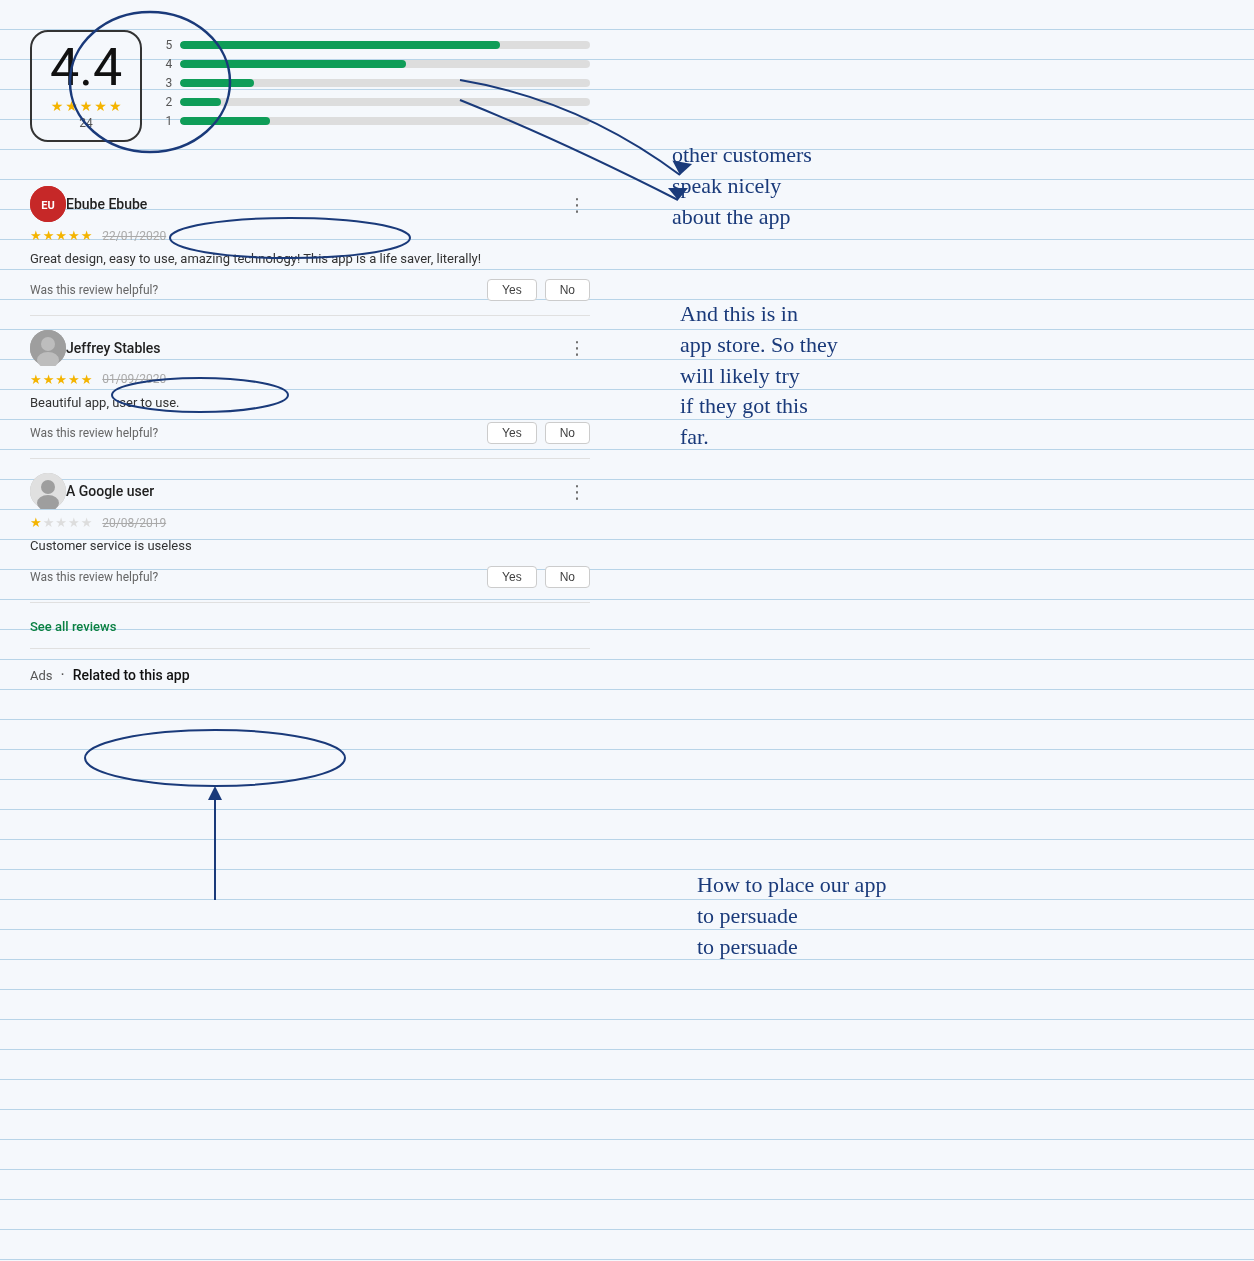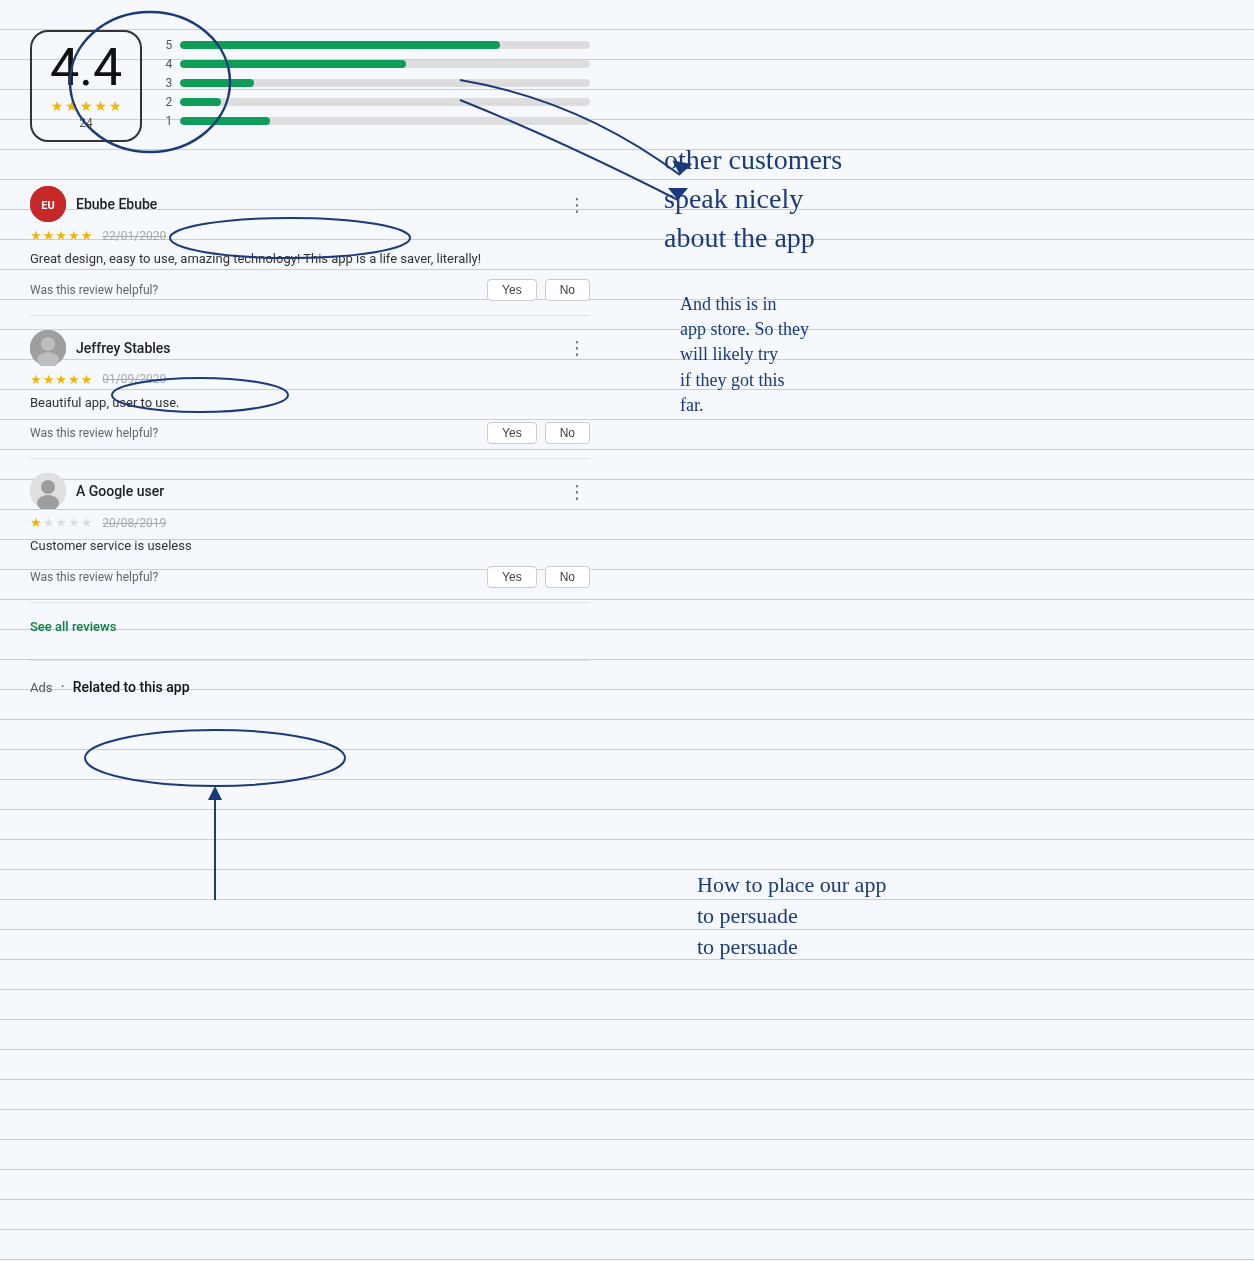--- a/index.html
+++ b/index.html
@@ -121,21 +121,20 @@
 
     
     .review-card {
       padding: 14px 0;
       border-bottom: 1px solid #e0e0e0;
     }
 
     .reviewer-header {
       display: flex;
       align-items: center;
-      gap: 10px;
       margin-bottom: 6px;
     }
 
     .avatar {
       width: 36px;
       height: 36px;
       border-radius: 50%;
       display: flex;
       align-items: center;
       justify-content: center;
@@ -261,21 +260,21 @@
 
     .chevron {
       font-size: 18px;
       color: #555;
     }
 
     
     .ads-section {
       padding: 16px 0;
       border-top: 1px solid #e0e0e0;
-      margin-top: 16px;
+      margin-top: 4px;
     }
 
     .ads-label {
       font-size: 13px;
       color: #555;
     }
 
     .ads-dot {
       color: #555;
       margin: 0 4px;
@@ -476,25 +475,25 @@
     <div class="ads-section">
       <span class="ads-label">Ads</span>
       <span class="ads-dot">·</span>
       <span class="ads-related">Related to this app</span>
     </div>
 
   </div>
 
   <div class="annotations-panel">
 
-    <div class="handwritten" style="top: 140px; left: 44px; font-size: 28px; white-space: pre-line;">other customers
+    <div class="handwritten" style="top: 140px; left: 52px; font-size: 22px; white-space: pre-line;">other customers
 speak nicely
 about the app</div>
 
-    <div class="handwritten" style="top: 292px; left: 60px; font-size: 18px; white-space: pre-line;">And this is in
+    <div class="handwritten" style="top: 299px; left: 60px; font-size: 22px; white-space: pre-line;">And this is in
 app store. So they
 will likely try
 if they got this
 far.</div>
 
     <div class="handwritten" style="top: 870px; left: 77px; font-size: 22px; white-space: pre-line;">How to place our app
 to persuade
 to persuade</div>
 
   </div>

